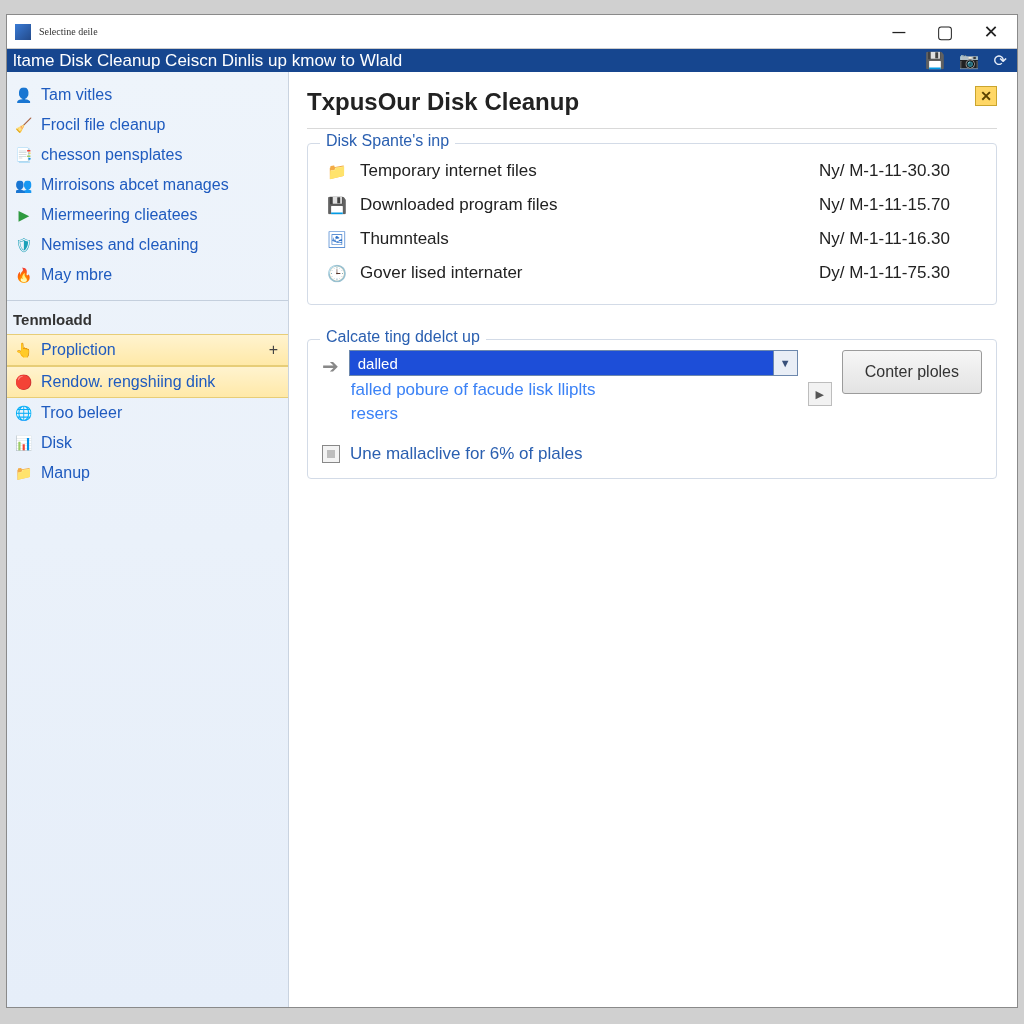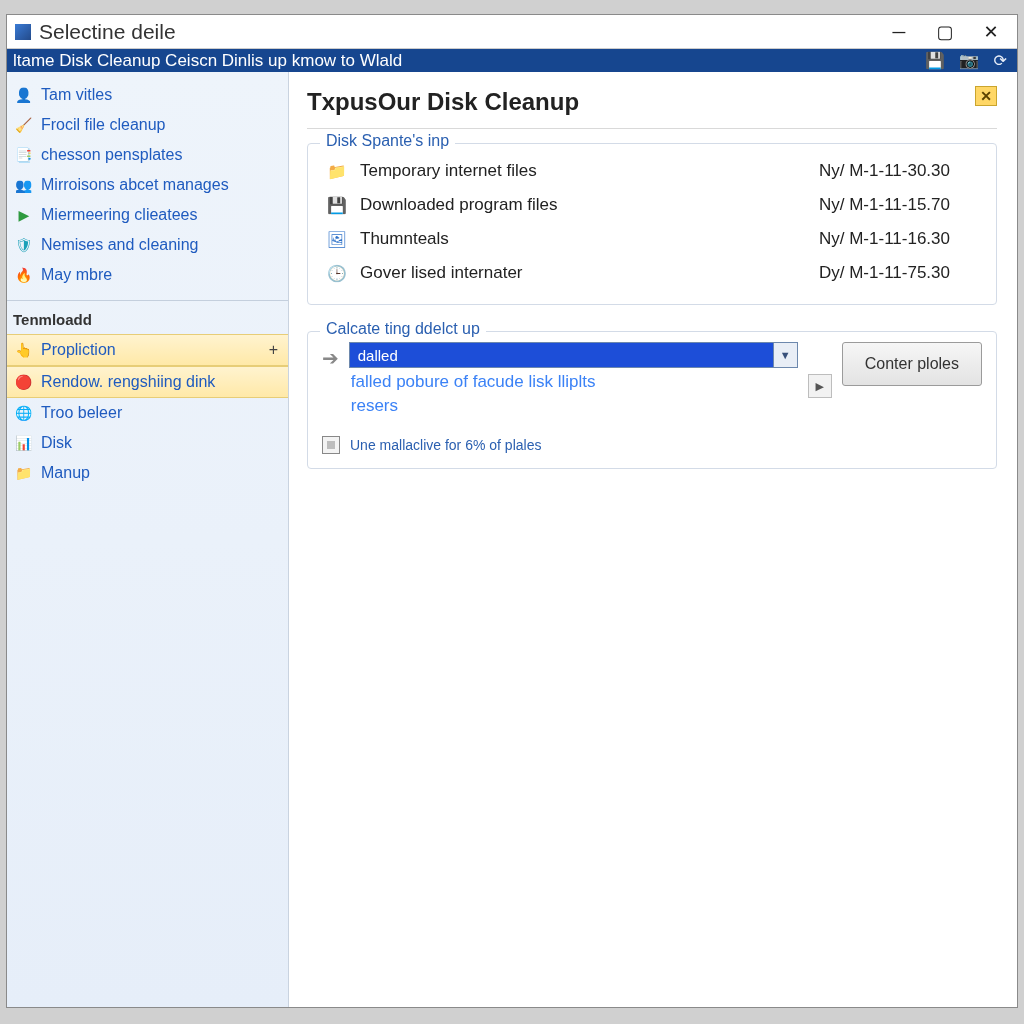--- a/index.html
+++ b/index.html
@@ -25,21 +25,21 @@
   align-items: center;
   padding: 0 6px 0 8px;
   background: #fff;
   border-bottom: 1px solid #ccc;
 }
 .titlebar .app-icon {
   width: 16px; height: 16px;
   background: linear-gradient(135deg,#3a7bd5,#234a8a);
   margin-right: 8px;
 }
-.titlebar .title { flex: 1; color: #333; font-size: 21px; }
+.titlebar .title { flex: 1; color: #333; font-size: 10px; font-family: Liberation Serif, serif; }
 .win-controls { display: flex; gap: 18px; padding-right: 6px; }
 .win-controls span {
   font-size: 18px; color: #222; width: 28px; text-align: center;
   line-height: 28px; cursor: default;
 }
 
 .ribbon {
   height: 23px;
   background: #16468f;
   color: #fff;
@@ -96,21 +96,21 @@
 .close-badge {
   margin-left: auto; width: 22px; height: 20px;
   background: #ffd766; border: 1px solid #caa52e;
   color: #5c4300; font-weight: 700; font-size: 14px;
   display: flex; align-items: center; justify-content: center;
 }
 .main hr.under { border: none; border-top: 1px solid #d9d9d9; margin-bottom: 14px; }
 
 .group {
   border: 1px solid #d3dbe7; border-radius: 4px;
-  padding: 10px 14px 14px 14px; margin-bottom: 26px;
+  padding: 10px 14px 14px 14px; margin-bottom: 34px;
   position: relative;
 }
 .group .legend {
   position: absolute; top: -12px; left: 12px;
   background: #fff; padding: 0 6px; color: #2a5fb0; font-size: 16px;
 }
 .file-row { display: flex; align-items: center; padding: 6px 2px; }
 .file-row .fic {
   width: 26px; height: 22px; margin-right: 10px;
   display: inline-flex; align-items: center; justify-content: center;
@@ -149,21 +149,21 @@
   color: #333; font-size: 16px;
   display: inline-flex; align-items: center;
 }
 .check-row { display: flex; align-items: center; gap: 10px; margin-top: 20px; }
 .checkbox {
   width: 18px; height: 18px; border: 1px solid #888;
   background: #f3f3f3;
   display: inline-flex; align-items: center; justify-content: center;
 }
 .checkbox::after { content: ""; width: 8px; height: 8px; background: #bdbdbd; }
-.check-row .lbl { color: #2a5fb0; font-size: 14px; }
+.check-row .lbl { color: #2a5fb0; font-size: 17px; }
 
 
 .ic-yellow{color:#e0a92e}.ic-blue{color:#2f72c9}.ic-green{color:#2e9a3f}
 .ic-teal{color:#1aa0b8}.ic-orange{color:#e07a1e}.ic-gray{color:#6b6b6b}
 .ic-red{color:#c63a2e}
 </style>
 </head>
 <body>
 
 <div class="window">

